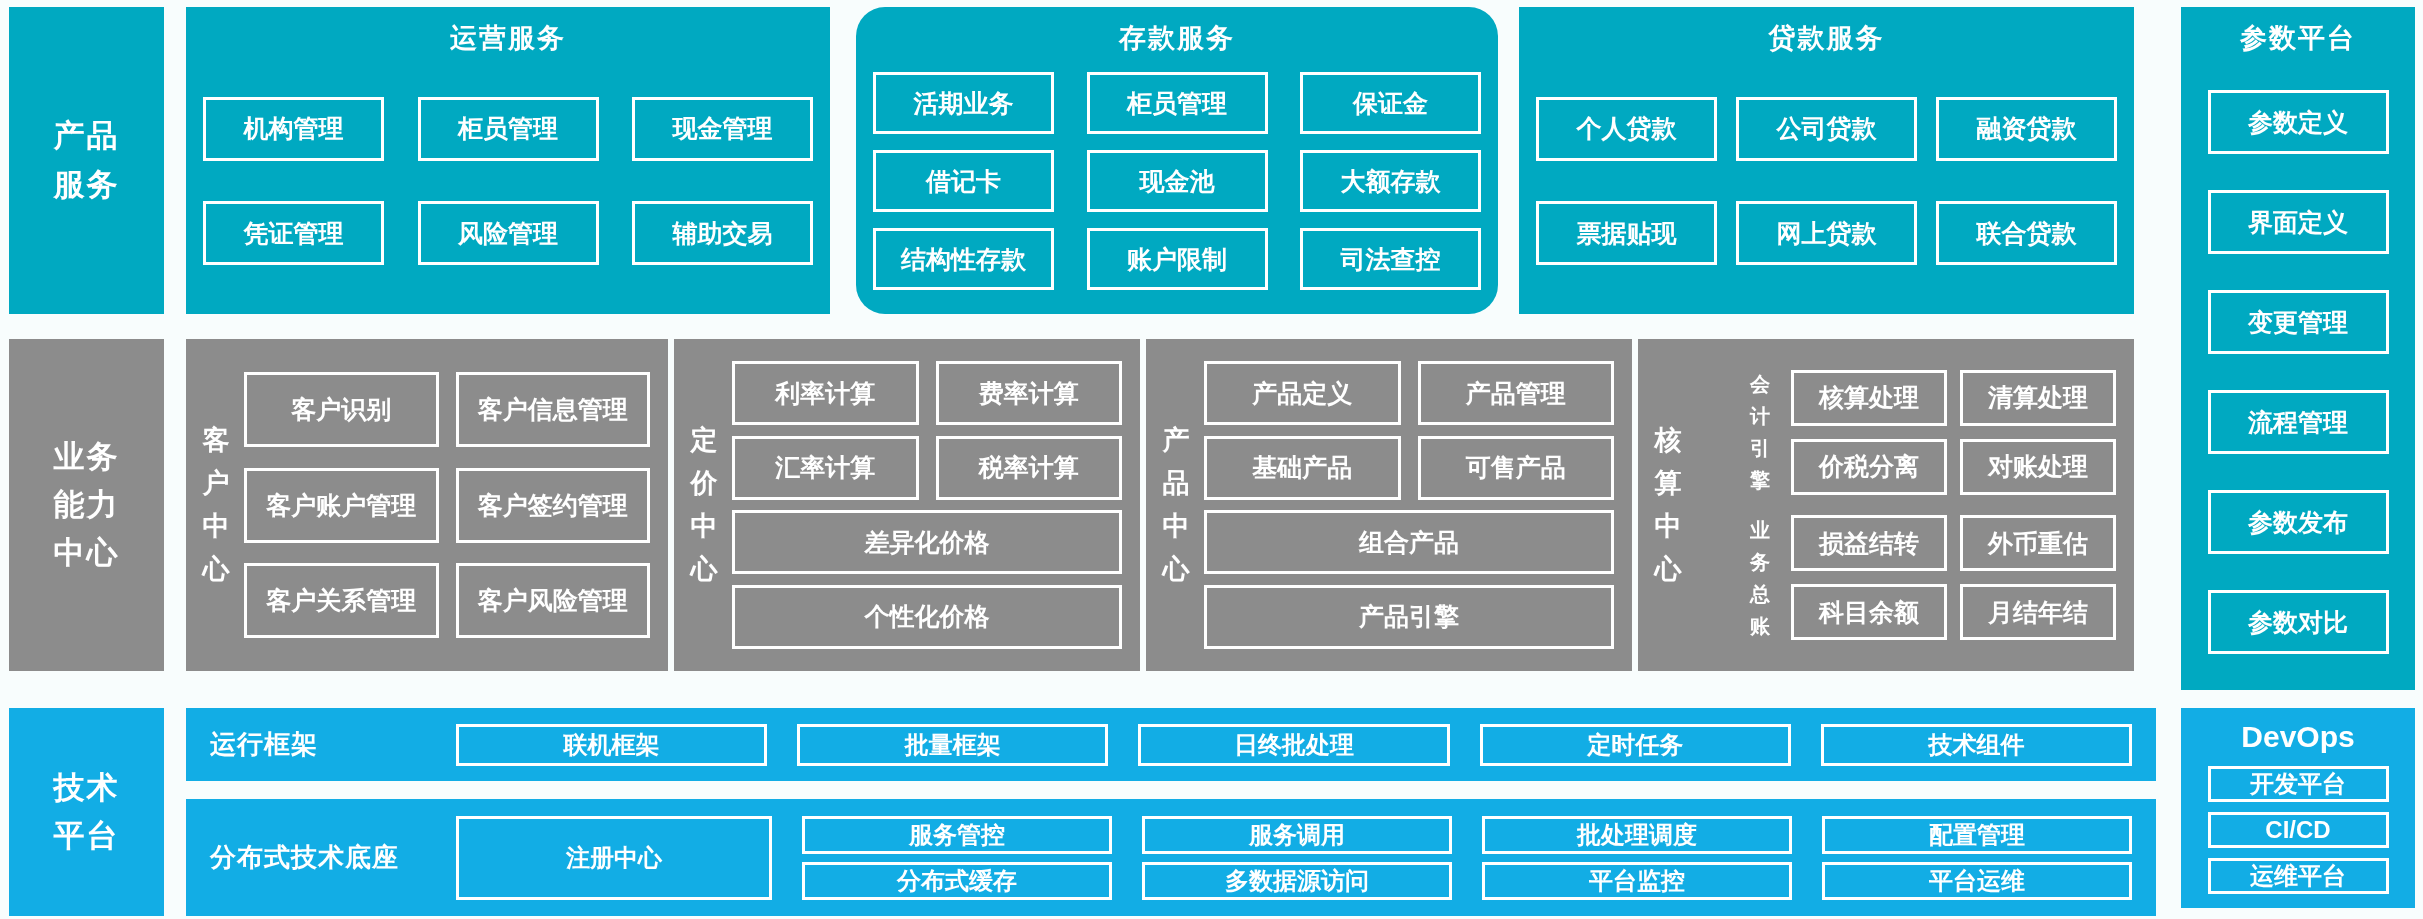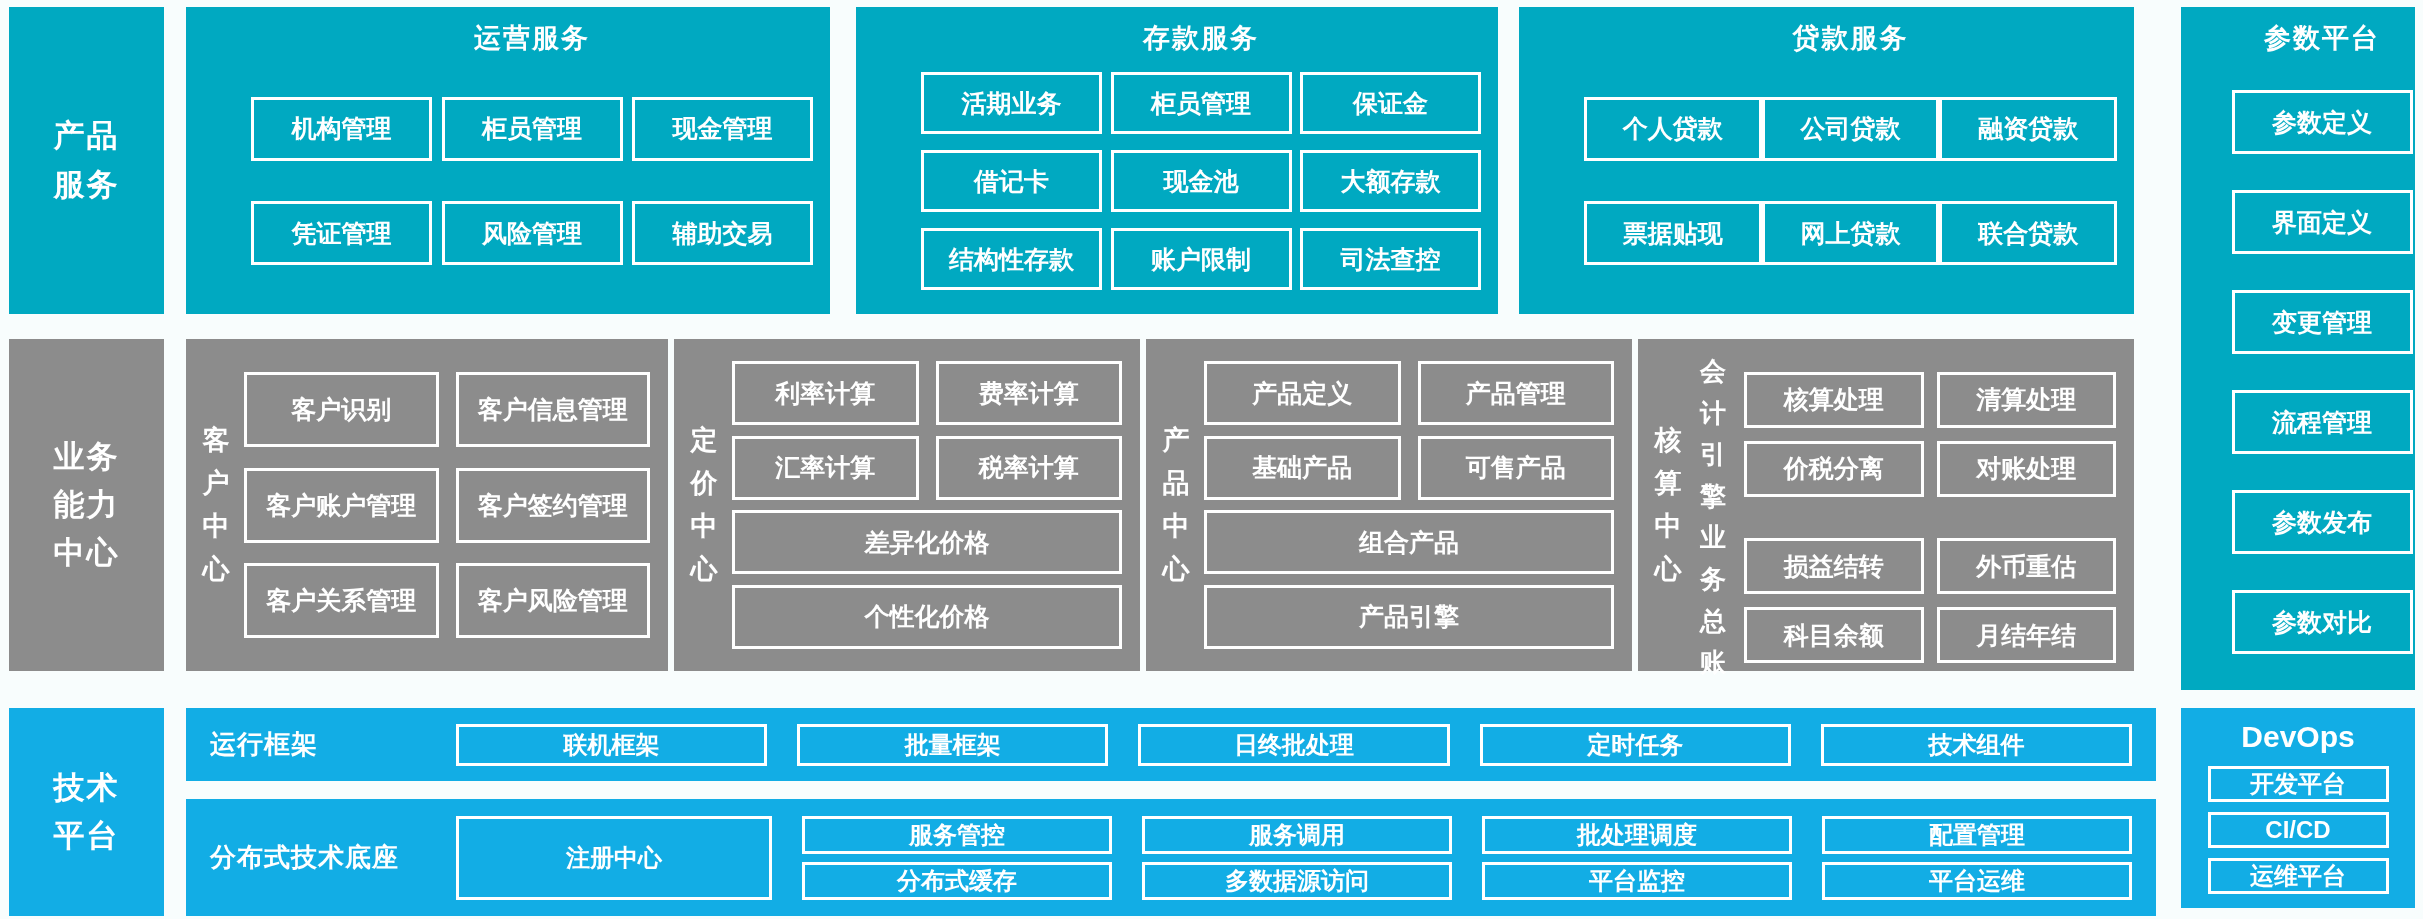--- a/index.html
+++ b/index.html
@@ -23,21 +23,21 @@
     box-sizing:border-box;border:3px solid #ffffff;
     display:flex;align-items:center;justify-content:center;
     font-size:25px;text-align:center;white-space:nowrap;
   }
 
   
   .side{display:flex;flex-direction:column;align-items:center;justify-content:center;
         font-size:31px;line-height:1.55;letter-spacing:2px;}
 
   
-  .p1{display:flex;flex-direction:column;padding-left:48px;}
+  .p1{display:flex;flex-direction:column;}
   .panel-title{text-align:center;font-size:27px;padding-top:13px;letter-spacing:2px;}
   .grid-rows{flex:1;display:flex;flex-direction:column;justify-content:space-evenly;padding:0 17px 8px;}
   .grow{display:flex;justify-content:space-between;}
   .grow .box{width:181px;height:64px;}
   .grow .box.h62{height:62px;}
 
   
   .vstack{display:flex;flex-direction:column;align-items:center;gap:36px;margin-top:34px;}
   .vstack .box{width:181px;height:64px;flex:none;}
 
@@ -45,21 +45,21 @@
   .rpanel{display:flex;padding:12px 18px 12px 10px;gap:8px;}
   .vlabel{width:40px;display:flex;align-items:center;justify-content:center;font-size:27px;flex:none;}
   .vchars{display:inline-block;width:1.15em;word-break:break-all;text-align:center;line-height:1.6;}
   .r2content{flex:1;display:flex;flex-direction:column;justify-content:space-evenly;}
   .r2row{display:flex;gap:17px;}
   .r2row .box{flex:1;height:64px;}
   .r2row .box.h75{height:75px;}
 
   .acc-content{flex:1;display:flex;flex-direction:column;justify-content:space-evenly;}
   .acc-group{display:flex;align-items:center;gap:14px;}
-  .acc-vlabel{width:34px;font-size:26px;display:flex;align-items:center;justify-content:center;flex:none;}
+  .acc-vlabel{width:34px;font-size:20px;display:flex;align-items:center;justify-content:center;flex:none;margin-left:47px;}
   .acc-grid{flex:1;display:grid;grid-template-columns:1fr 1fr;gap:13px;}
   .acc-grid .box{height:56px;}
 
   
   .bar{display:flex;align-items:center;padding:0 24px;gap:30px;}
   .bar-label{width:216px;flex:none;font-size:26px;letter-spacing:1px;}
   .bar .box{flex:1;height:42px;font-size:24px;}
   .bar .box.registry{height:84px;}
   .bcol{flex:1;display:flex;flex-direction:column;gap:8px;}
   .bcol .box{height:38px;flex:none;}
@@ -89,21 +89,21 @@
         <div class="box">现金管理</div>
       </div>
       <div class="grow">
         <div class="box">凭证管理</div>
         <div class="box">风险管理</div>
         <div class="box">辅助交易</div>
       </div>
     </div>
   </div>
 
-  <div class="abs teal p1" style="left:856px;top:7px;width:642px;height:307px;">
+  <div class="abs teal p1" style="left:856px;top:7px;width:642px;height:307px;border-radius:29px;">
     <div class="panel-title">存款服务</div>
     <div class="grid-rows">
       <div class="grow">
         <div class="box h62">活期业务</div>
         <div class="box h62">柜员管理</div>
         <div class="box h62">保证金</div>
       </div>
       <div class="grow">
         <div class="box h62">借记卡</div>
         <div class="box h62">现金池</div>

